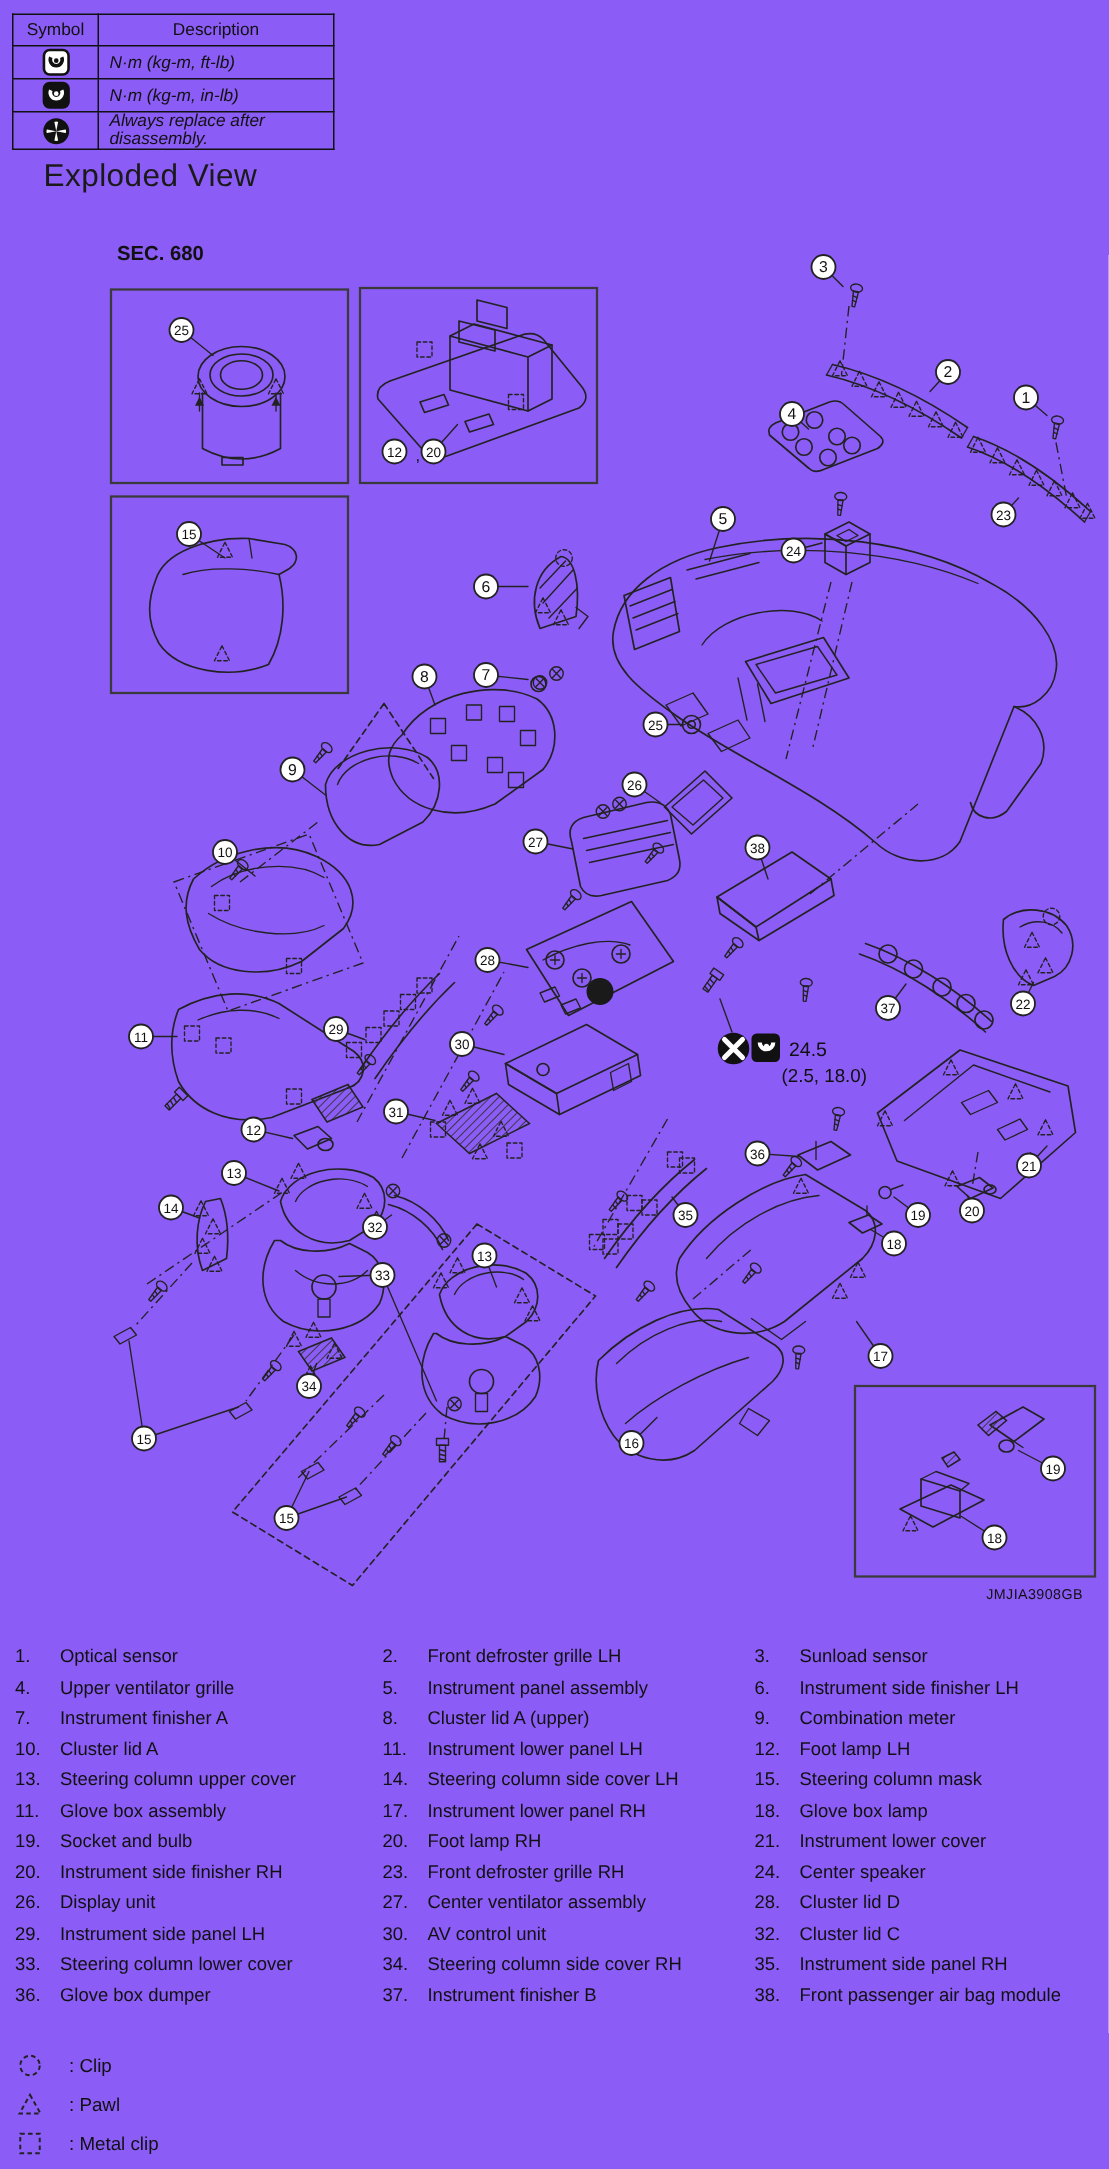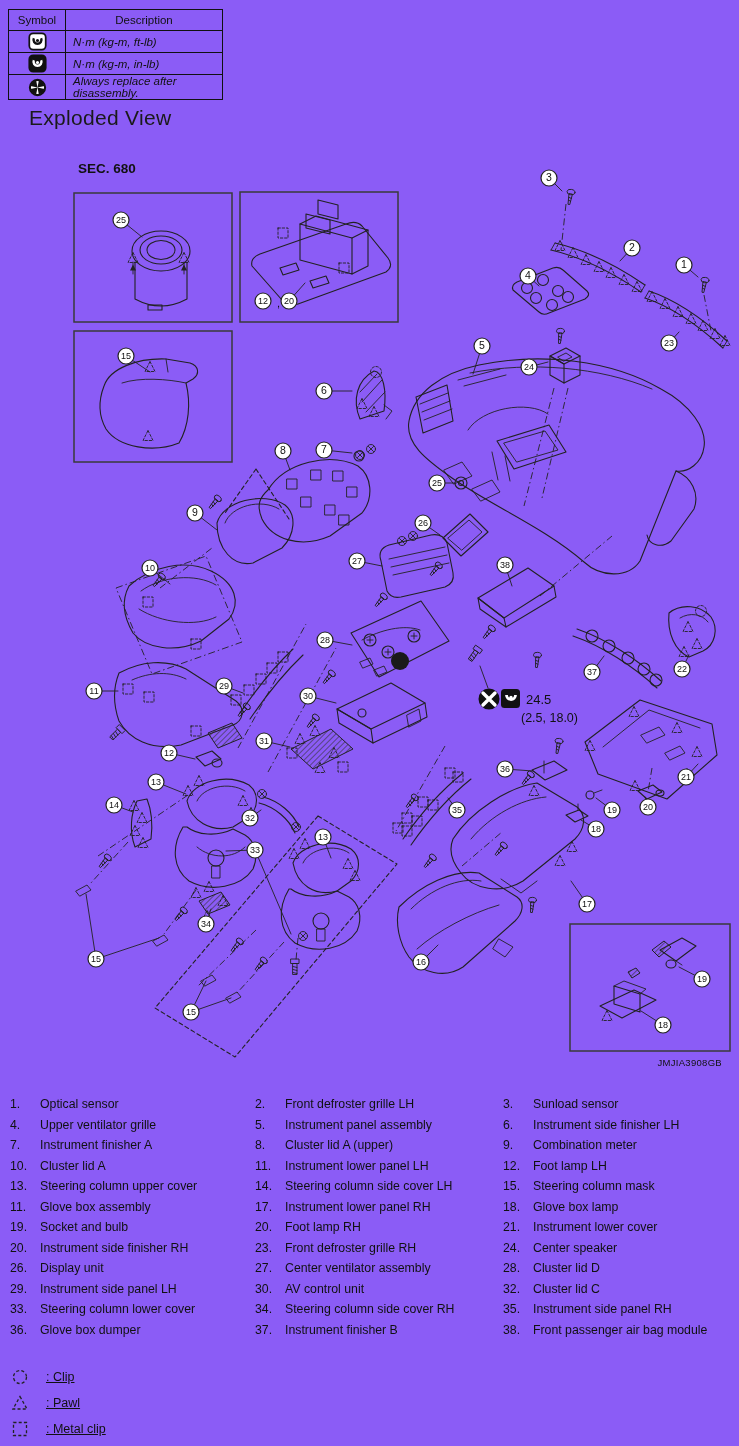--- a/index.html
+++ b/index.html
@@ -37,21 +37,21 @@
   .parts-list{position:absolute;left:10px;top:1094px;width:724px;margin:0;padding:0;
       list-style:none;display:grid;grid-template-columns:245px 248px 231px;
       grid-auto-rows:20.5px;font-size:12.3px;}
   .parts-list li{display:flex;align-items:center;white-space:nowrap;overflow:hidden;}
   .parts-list .pnum{width:30px;flex:0 0 30px;}
 
   
   .legend{position:absolute;left:10px;top:1364px;font-size:12.5px;}
   .legend-row{display:flex;align-items:center;height:26px;}
   .legend-sym{width:22px;flex:0 0 22px;line-height:0;}
-  .legend-label{margin-left:14px;text-decoration:underline;}
+  .legend-label{margin-left:14px;}
 </style>
 </head>
 <body>
 
 <div class="page">
 
   <table class="symbol-table">
     <thead>
       <tr>
         <th>Symbol</th>

